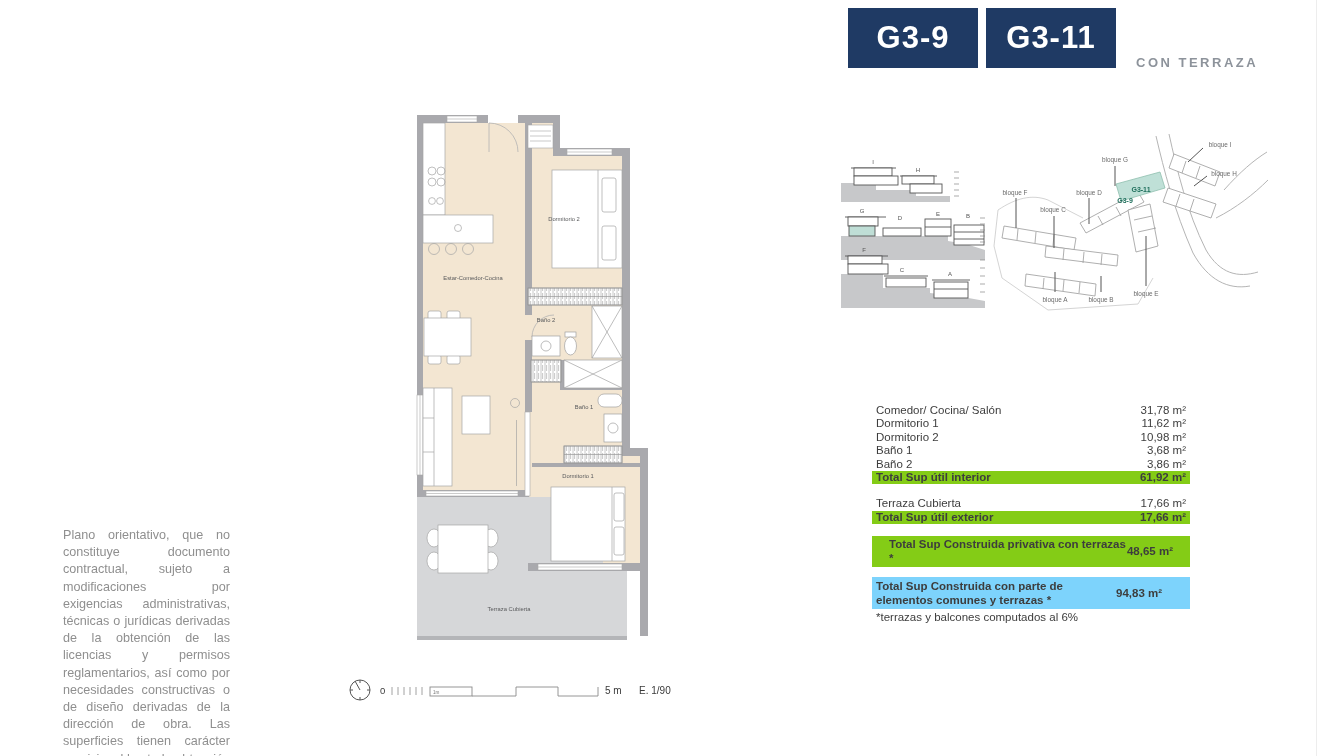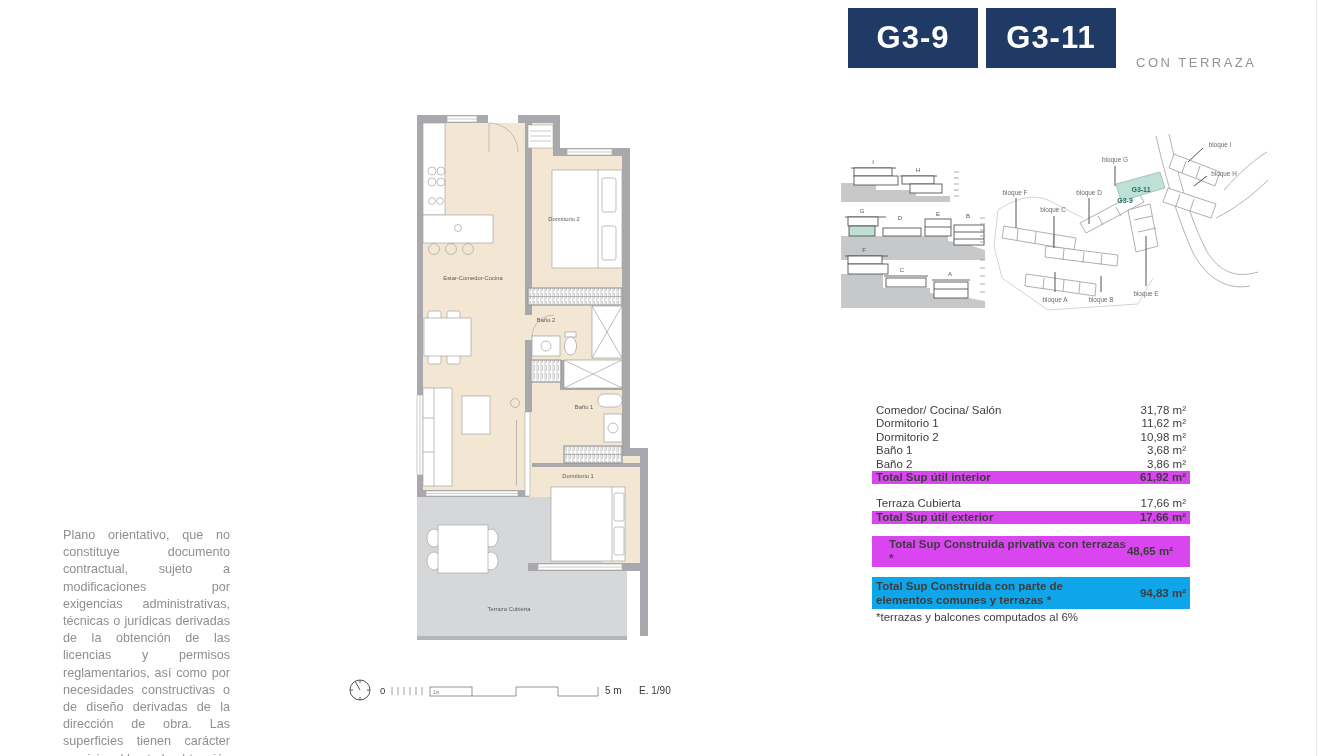--- a/index.html
+++ b/index.html
@@ -4,29 +4,29 @@
 <style>
   html,body{margin:0;padding:0;background:#fff;}
   .canvas{
     position:relative;width:1319px;height:756px;background:#ffffff;overflow:hidden;
     font-family:"Liberation Sans",sans-serif;
   }
   
   .badges{position:absolute;left:848px;top:8px;display:flex;gap:8px;}
   .badge{width:130px;height:60px;background:#1f3a64;color:#fff;display:flex;align-items:center;justify-content:center;
     font-size:31px;font-weight:bold;letter-spacing:1px;}
-  .subtitle{position:absolute;left:1136px;top:55px;font-size:13px;letter-spacing:2.5px;color:#8d939b;}
+  .subtitle{position:absolute;left:1136px;top:55px;font-size:13px;letter-spacing:2.5px;color:#8d939b;font-weight:bold;}
   
   .area-table{position:absolute;left:872px;top:404px;width:318px;font-size:11.5px;color:#3d3d3d;}
   .arow{display:flex;justify-content:space-between;align-items:center;line-height:13.4px;padding:0 4px;}
   .arow .val{text-align:center;white-space:nowrap;}
-  .total{background:#d946ef;font-weight:bold;}
+  .total{background:#84cc16;font-weight:bold;}
   .gap13{height:13px;} .gap12{height:12px;} .gap10{height:10px;}
   .tall{padding:2px 17px;}
-  .two-line{display:flex;justify-content:space-between;align-items:center;background:#0ea5e9;font-weight:bold;padding:2px 4px;}
+  .two-line{display:flex;align-items:center;background:#7dd3fc;font-weight:bold;padding:2px 4px;}
   .two-line .lbl{width:240px;line-height:14px;}
   .footnote{font-weight:normal;line-height:15px;padding:1px 4px;}
   
   .disclaimer{position:absolute;left:63px;top:527px;width:167px;font-size:12.6px;line-height:17.2px;
     color:#8f8f8f;text-align:justify;text-justify:inter-word;}
   .edge-line{position:absolute;left:1316px;top:0;width:1px;height:756px;background:#ededed;}
   svg{position:absolute;}
   svg text{font-family:"Liberation Sans",sans-serif;}
 </style>
 </head>

